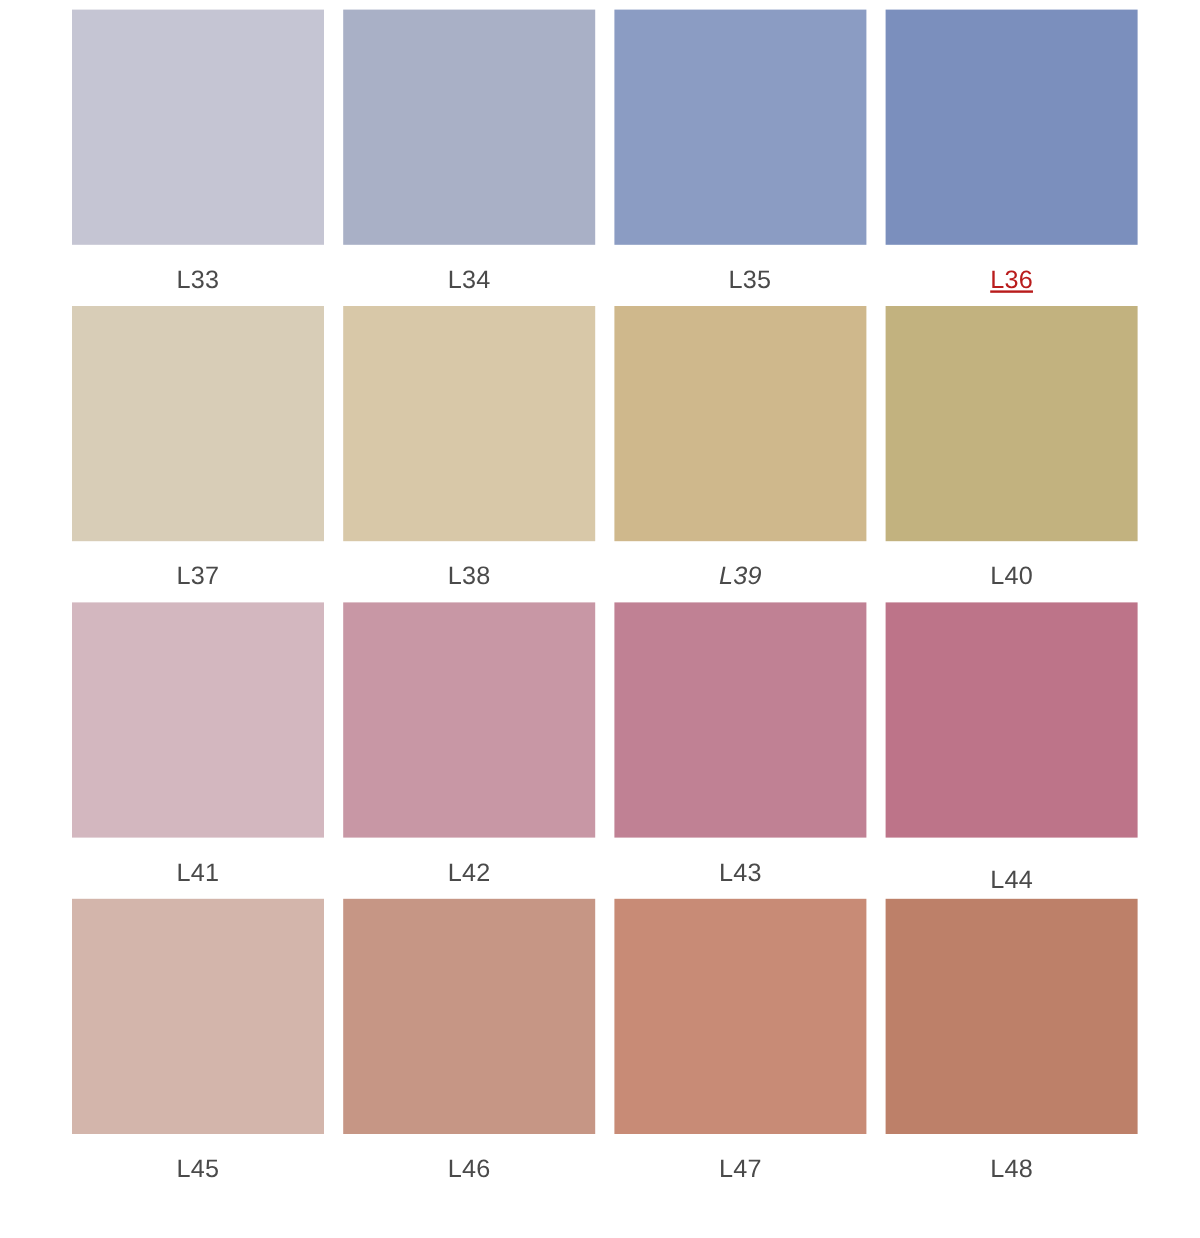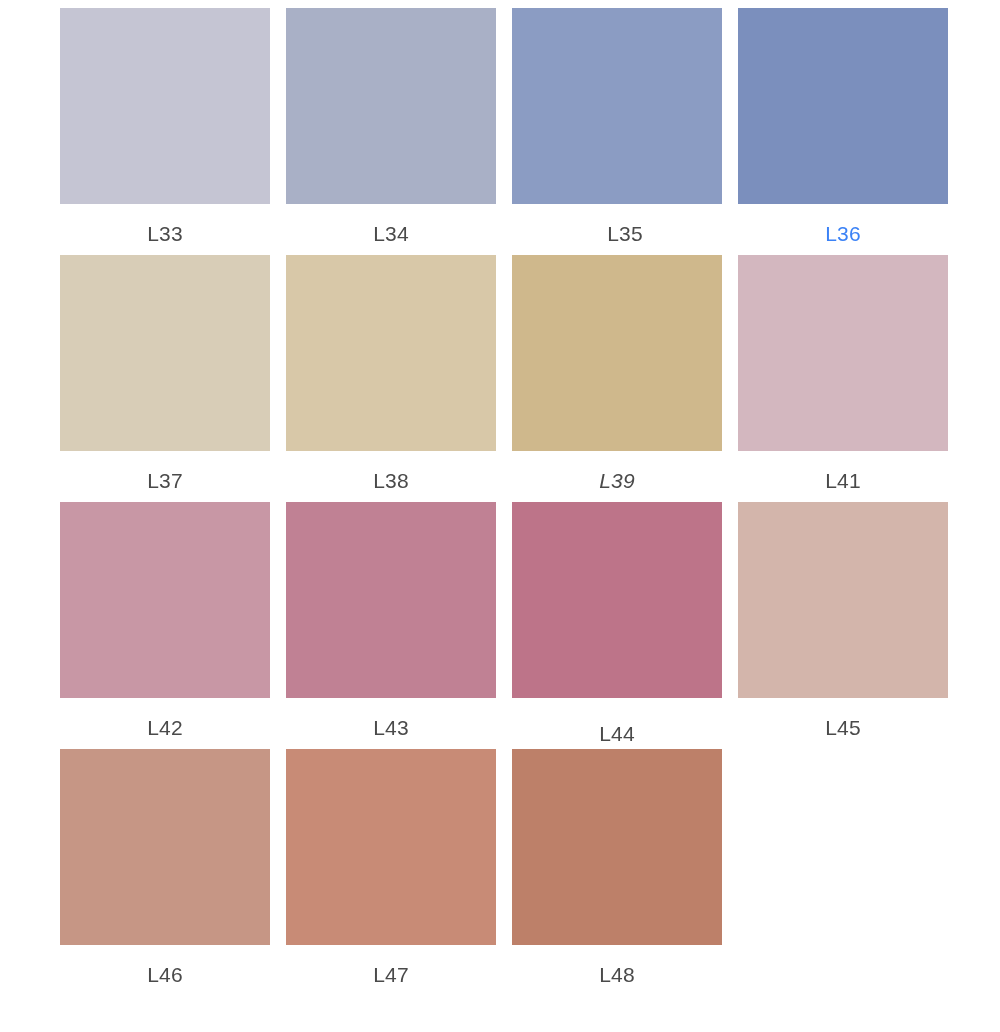--- a/index.html
+++ b/index.html
@@ -64,38 +64,42 @@
     <div class="swatch-label" style="color: rgb(74, 74, 74); text-align: right;">L34</div>
   </div>
 
   <div class="swatch-cell">
     <div class="swatch-chip" style="background-color: rgb(139, 156, 195);"></div>
     <div class="swatch-label" style="color: rgb(74, 74, 74); margin-left: 16px;">L35</div>
   </div>
 
   <div class="swatch-cell">
     <div class="swatch-chip" style="background-color: rgb(123, 143, 189);"></div>
-    <div class="swatch-label" style="color: #3b82f6;">L36</div>
+    <div class="swatch-label" style="color: #b91c1c; text-decoration: underline;">L36</div>
   </div>
 
   <div class="swatch-cell">
     <div class="swatch-chip" style="background-color: rgb(216, 205, 183);"></div>
     <div class="swatch-label" style="color: rgb(74, 74, 74);">L37</div>
   </div>
 
   <div class="swatch-cell">
     <div class="swatch-chip" style="background-color: rgb(216, 200, 168);"></div>
     <div class="swatch-label" style="color: rgb(74, 74, 74);">L38</div>
   </div>
 
   <div class="swatch-cell">
     <div class="swatch-chip" style="background-color: rgb(207, 184, 140);"></div>
     <div class="swatch-label" style="color: rgb(74, 74, 74); font-style: italic;">L39</div>
   </div>
 
+  <div class="swatch-cell">
+    <div class="swatch-chip" style="background-color: rgb(194, 178, 127);"></div>
+    <div class="swatch-label" style="color: rgb(74, 74, 74);">L40</div>
+  </div>
 
   <div class="swatch-cell">
     <div class="swatch-chip" style="background-color: rgb(211, 183, 191);"></div>
     <div class="swatch-label" style="color: rgb(74, 74, 74);">L41</div>
   </div>
 
   <div class="swatch-cell">
     <div class="swatch-chip" style="background-color: rgb(200, 151, 165);"></div>
     <div class="swatch-label" style="color: rgb(74, 74, 74); text-align: center;">L42</div>
   </div>

